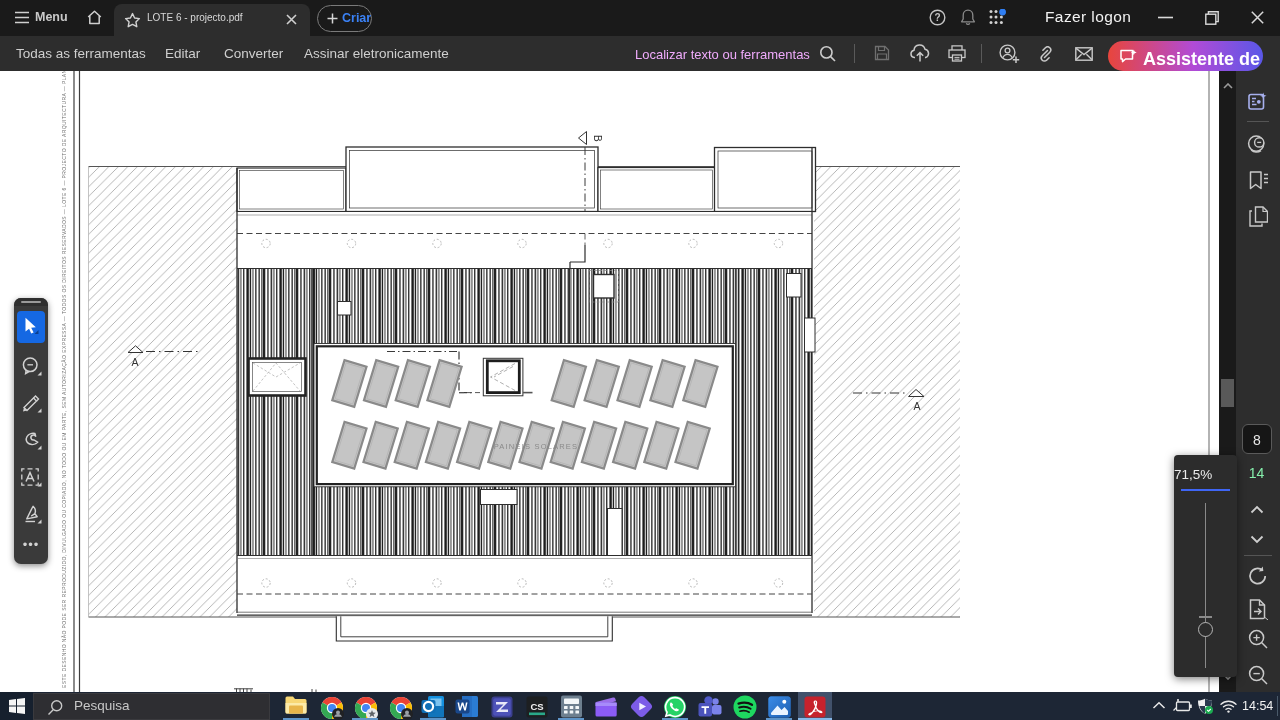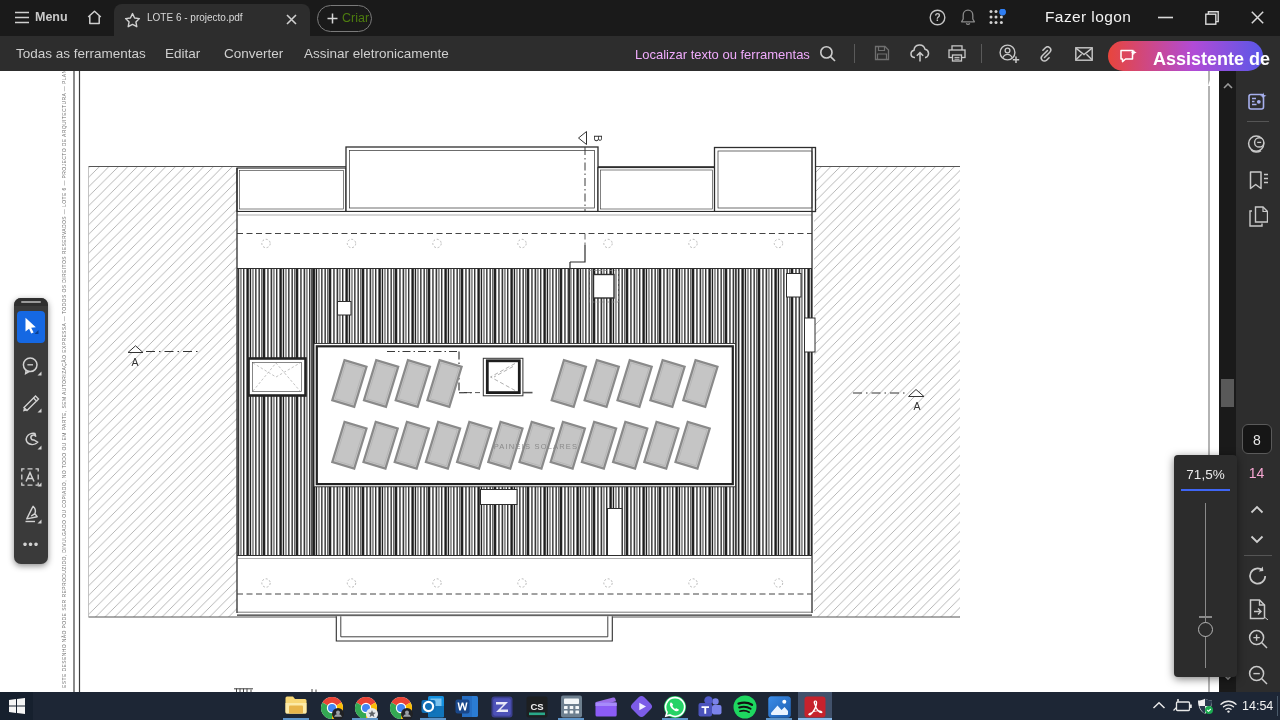--- a/index.html
+++ b/index.html
@@ -1,19 +1,19 @@
 <!DOCTYPE html>
 <html><head>
 <meta charset="utf-8">
 <style>
   html,body{margin:0;padding:0;width:1280px;height:720px;overflow:hidden;
     font-family:"Liberation Sans",sans-serif;background:#fff;}
   .abs{position:absolute;}
   #topbar{position:absolute;left:0;top:0;width:1280px;height:36px;background:#1a1a1a;}
-  #toolbar{position:absolute;left:0;top:36px;width:1280px;height:35px;background:#2d2d2d;text-align:center;}
+  #toolbar{position:absolute;left:0;top:36px;width:1280px;height:35px;background:#2d2d2d;}
   #tab{position:absolute;left:114px;top:4px;width:196px;height:32px;background:#2d2d2d;
     border-radius:8px 8px 0 0;}
   #docarea{position:absolute;left:0;top:71px;width:1219px;height:621px;background:#ffffff;}
   #scrollcol{position:absolute;left:1219px;top:71px;width:17px;height:621px;background:#1a1a1a;}
   #rightstrip{position:absolute;left:1236px;top:71px;width:44px;height:621px;background:#2d2d2d;}
   #taskbar{position:absolute;left:0;top:692px;width:1280px;height:28px;background:#1d2635;}
   .tbtext{color:#cfcfcf;font-size:13.5px;}
 </style>
 </head>
 <body>
@@ -281,21 +281,21 @@
   </svg>
   <div class="abs" style="left:33px;top:8px;color:#d8d8d8;font-size:10px;">LOTE 6 - projecto.pdf</div>
   <svg class="abs" style="left:172px;top:10px" width="11" height="11" viewBox="0 0 11 11">
     <path d="M1,1 L10,10 M10,1 L1,10" stroke="#cfcfcf" stroke-width="1.6"></path>
   </svg>
 </div>
 <div class="abs" style="left:317px;top:5px;width:53px;height:25px;border:1px solid #7a7a7a;border-radius:14px;">
   <svg class="abs" style="left:9px;top:7px" width="11" height="11" viewBox="0 0 11 11">
       <path d="M5.5,0.5 V10.5 M0.5,5.5 H10.5" stroke="#d5d5d5" stroke-width="1.5"></path>
     </svg>
-  <div class="abs" style="left:24px;top:5px;color:#4d7c0f;font-size:12.5px;">Criar</div>
+  <div class="abs" style="left:24px;top:5px;color:#3b82f6;font-size:12.5px;font-weight:bold;">Criar</div>
 </div>
 <div id="scrollcol">
   <svg class="abs" style="left:4px;top:12px" width="10" height="6" viewBox="0 0 10 6">
       <path d="M1,5 L5,1 L9,5" fill="none" stroke="#9a9a9a" stroke-width="1.6"></path>
     </svg>
   <div class="abs" style="left:2px;top:308px;width:13px;height:28px;background:#595959;"></div>
   <svg class="abs" style="left:4px;top:603px" width="10" height="6" viewBox="0 0 10 6">
       <path d="M1,1 L5,5 L9,1" fill="none" stroke="#9a9a9a" stroke-width="1.6"></path>
     </svg>
 </div>
@@ -316,21 +316,21 @@
   <svg class="abs" style="left:13px;top:100px" width="20" height="19" viewBox="0 0 20 19">
     <path d="M1.5,1 H12 V17.5 L6.7,13.5 L1.5,17.5 Z" fill="none" stroke="#c9c9c9" stroke-width="1.5" stroke-linejoin="round"></path>
     <path d="M15,3.5 H19 M15,7.5 H19 M15,11.5 H19" stroke="#c9c9c9" stroke-width="1.4"></path>
   </svg>
   <svg class="abs" style="left:13px;top:135px" width="19" height="21" viewBox="0 0 19 21">
     <path d="M5,5 V1 H12.5 L17,5.5 V16 H5 Z" fill="none" stroke="#c9c9c9" stroke-width="1.4" transform="translate(1.5,0)"></path>
     <path d="M12.5,1 V5.5 H17" fill="none" stroke="#c9c9c9" stroke-width="1.2" transform="translate(1.5,0)"></path>
     <path d="M3,5 H1 V20 H13 V17.5" fill="none" stroke="#c9c9c9" stroke-width="1.4"></path>
   </svg>
   <div class="abs" style="left:6px;top:353px;width:30px;height:30px;background:#161616;border:1.5px solid #5a5a5a;border-radius:6px;color:#e8e8e8;font-size:14px;text-align:center;line-height:30px;box-sizing:border-box;">8</div>
-  <div class="abs" style="left:0;top:394px;width:41px;color:#f9a8d4;font-size:14px;text-align:center;">14</div>
+  <div class="abs" style="left:0;top:394px;width:41px;color:#86efac;font-size:14px;text-align:center;">14</div>
   <svg class="abs" style="left:14px;top:434px" width="14" height="9" viewBox="0 0 14 9">
       <path d="M1.5,7.5 L7,2 L12.5,7.5" fill="none" stroke="#cfcfcf" stroke-width="1.8"></path>
     </svg>
   <svg class="abs" style="left:14px;top:464px" width="14" height="9" viewBox="0 0 14 9">
       <path d="M1.5,1.5 L7,7 L12.5,1.5" fill="none" stroke="#cfcfcf" stroke-width="1.8"></path>
     </svg>
   <div class="abs" style="left:8px;top:484px;width:28px;height:1px;background:#555;"></div>
   <svg class="abs" style="left:11px;top:495px" width="22" height="20" viewBox="0 0 22 20">
     <path d="M18.2,10 A7.6,7.6 0 1 1 15.6,4.3" fill="none" stroke="#c9c9c9" stroke-width="1.7"></path>
     <path d="M15.8,0.5 L16.3,5 L11.8,5.5 Z" fill="#c9c9c9"></path>
@@ -347,21 +347,21 @@
     <path d="M13.8,13.8 L19,19" stroke="#c9c9c9" stroke-width="1.5"></path>
     <path d="M8.6,5.4 V11.8 M5.4,8.6 H11.8" stroke="#c9c9c9" stroke-width="1.4"></path>
   </svg>
   <svg class="abs" style="left:12px;top:594px" width="21" height="21" viewBox="0 0 21 21">
     <circle cx="8.6" cy="8.6" r="7" fill="none" stroke="#c9c9c9" stroke-width="1.5"></circle>
     <path d="M13.8,13.8 L19,19" stroke="#c9c9c9" stroke-width="1.5"></path>
     <path d="M5.4,8.6 H11.8" stroke="#c9c9c9" stroke-width="1.4"></path>
   </svg>
 </div>
 <div id="zoompopup" class="abs" style="left:1174px;top:455px;width:63px;height:222px;background:#2c2c2c;border-radius:4px;box-shadow:0 2px 8px rgba(0,0,0,.5);">
-  <div class="abs" style="left:0;top:12px;width:63px;color:#ececec;font-size:13.5px;text-align:center;">71,5%</div>
+  <div class="abs" style="left:0;top:12px;width:63px;color:#ececec;font-size:13.5px;text-align:left;">71,5%</div>
   <div class="abs" style="left:7px;top:34px;width:49px;height:2px;background:#3f66f5;"></div>
   <div class="abs" style="left:31px;top:48px;width:1px;height:165px;background:#8a8a8a;"></div>
   <div class="abs" style="left:25px;top:161px;width:13px;height:1.5px;background:#8a8a8a;"></div>
   <div class="abs" style="left:24px;top:167px;width:13px;height:13px;border:1.6px solid #b5b5b5;border-radius:50%;background:#2c2c2c;"></div>
 </div>
 <div id="lefttools" class="abs" style="left:14px;top:298px;width:34px;height:266px;background:#3a3a3a;border-radius:7px;box-shadow:0 2px 6px rgba(0,0,0,.45);">
   <div class="abs" style="left:0;top:0;width:34px;height:8px;background:#2f2f2f;border-radius:7px 7px 0 0;"></div>
   <div class="abs" style="left:7px;top:2.6px;width:20px;height:2.6px;background:#9a9a9a;border-radius:2px;"></div>
   <div class="abs" style="left:3px;top:13px;width:28px;height:32px;background:#1568e3;border-radius:4px;">
     <svg class="abs" style="left:7px;top:6px" width="15" height="17" viewBox="0 0 15 17">
@@ -399,20 +399,27 @@
   </svg>
   <div class="abs" style="left:0;top:239px;width:34px;color:#d2d2d2;font-size:13px;text-align:center;letter-spacing:1px;">•••</div>
 </div>
 <div id="taskbar">
   <div class="abs" style="left:0;top:0;width:33px;height:28px;background:#16202e;"></div>
   <svg class="abs" style="left:9px;top:6px" width="16" height="16" viewBox="0 0 16 16">
     <g fill="#f4f4f4">
         <path d="M0,1.9 L7,1 V7.5 H0 Z M8,0.9 L16,0 V7.5 H8 Z M0,8.5 H7 V15 L0,14.1 Z M8,8.5 H16 V16 L8,15.1 Z"></path>
       </g>
   </svg>
+  <div class="abs" style="left:33px;top:1px;width:237px;height:27px;background:#2e2e32;border:1px solid #3a3a3e;box-sizing:border-box;">
+    <svg class="abs" style="left:13px;top:5px" width="17" height="17" viewBox="0 0 17 17">
+      <circle cx="9.7" cy="6.8" r="5" fill="none" stroke="#c8c8c8" stroke-width="1.4"></circle>
+      <path d="M6.2,10.8 L1.5,15.5" stroke="#c8c8c8" stroke-width="1.4"></path>
+    </svg>
+    <div class="abs" style="left:40px;top:4px;color:#c8c8c8;font-size:13.5px;">Pesquisa</div>
+  </div>
   <div id="tbicons">
   <div class="abs" style="left:798px;top:0;width:34px;height:28px;background:#41516b;"></div>
   <svg class="abs" style="left:285px;top:4px" width="22" height="19" viewBox="0 0 22 19">
     <path d="M0.5,2 a1.5,1.5 0 0 1 1.5,-1.5 H8 L10,3 H20 a1.5,1.5 0 0 1 1.5,1.5 V16 a1.5,1.5 0 0 1 -1.5,1.5 H2 A1.5,1.5 0 0 1 0.5,16 Z" fill="#f8d775"></path>
     <path d="M0.5,7 H21.5 V16 a1.5,1.5 0 0 1 -1.5,1.5 H2 A1.5,1.5 0 0 1 0.5,16 Z" fill="#fceaa8"></path>
     <rect x="4" y="9.5" width="14" height="8" rx="1" fill="#e8b54a"></rect>
   </svg>
   <svg class="abs" style="left:319px;top:3px" width="26" height="26" viewBox="0 0 26 26">
     <g transform="translate(2,2)">
           <circle cx="11" cy="11" r="11" fill="#fff"></circle>

